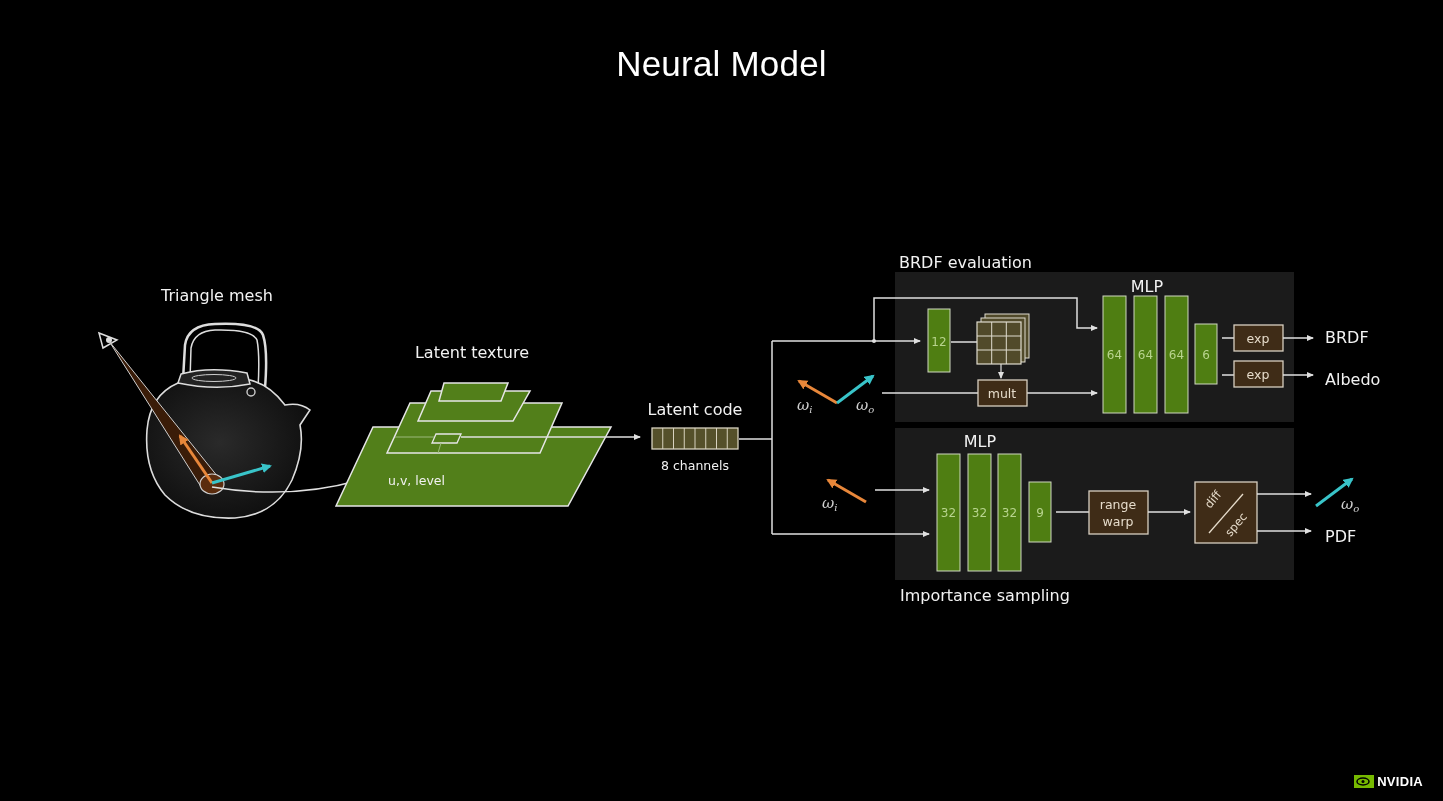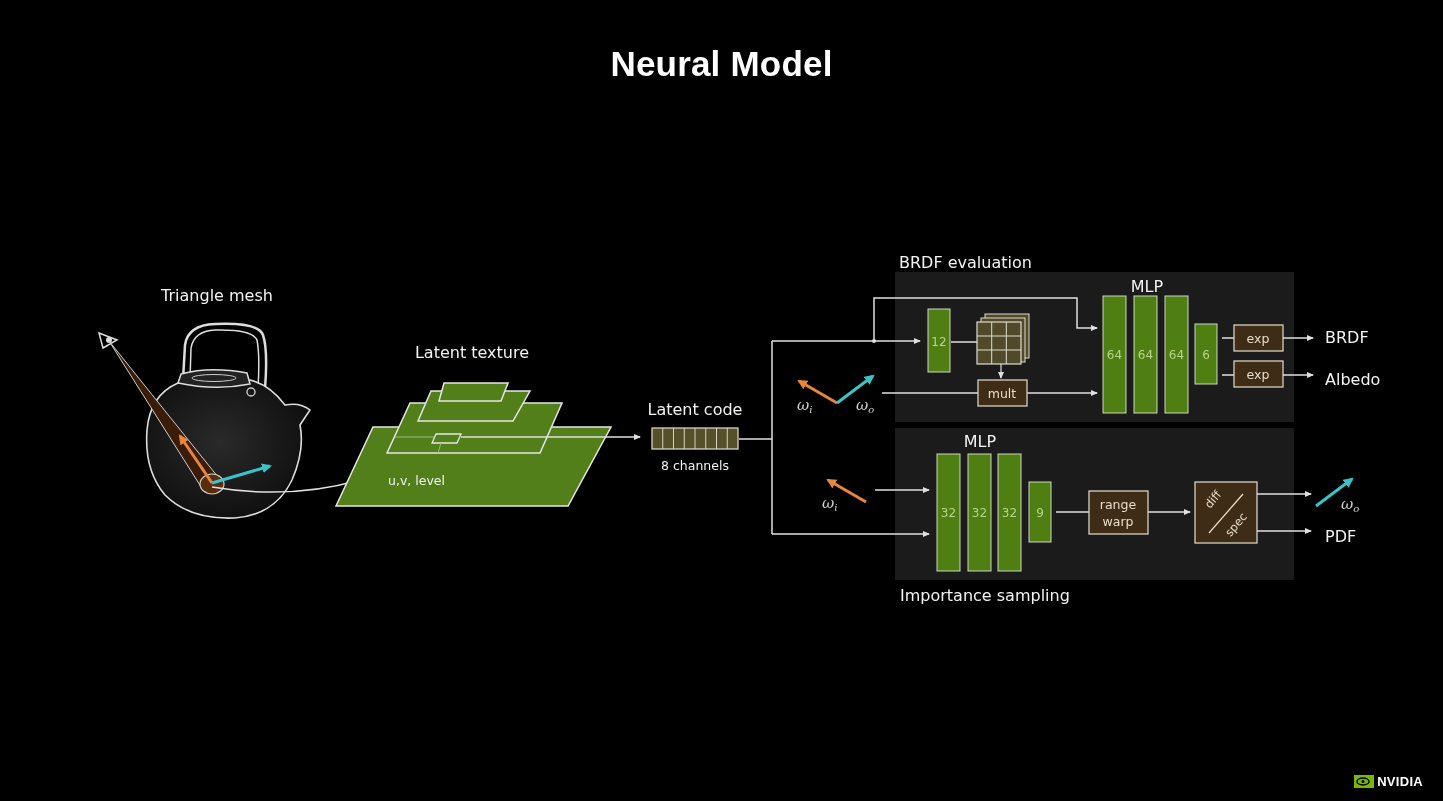--- a/index.html
+++ b/index.html
@@ -1,17 +1,17 @@
 <!DOCTYPE html>
 <html><head>
 <meta charset="utf-8">
 <style>
   html, body { margin: 0; padding: 0; background: #000; }
   body { width: 1443px; height: 801px; position: relative; overflow: hidden; font-family: "DejaVu Sans", sans-serif; color: #fff; }
-  #slide-title { position: absolute; left: 0; top: 44px; width: 1443px; text-align: center; font-family: "Liberation Sans", sans-serif; font-weight: bold; font-size: 35px; color: #fff; letter-spacing: 0.2px; }
+  #slide-title { position: absolute; left: 0; top: 44px; width: 1443px; text-align: center; font-family: "Liberation Sans", sans-serif; font-weight: normal; font-size: 35px; color: #fff; letter-spacing: 0.2px; }
   svg#diagram { position: absolute; left: 0; top: 0; }
   .lbl { font-family: "DejaVu Sans", sans-serif; fill: #f2f2f2; }
   .num { font-family: "DejaVu Sans", sans-serif; fill: #b8d48e; }
   .brownlbl { font-family: "DejaVu Sans", sans-serif; fill: #e6dccb; }
   .omega { font-family: "DejaVu Serif", serif; font-style: italic; fill: #d0d0d0; }
   #nvidia-logo { position: absolute; right: 20px; bottom: 12px; display: flex; align-items: center; gap: 3px; }
   #nvidia-logo .word { font-family: "Liberation Sans", sans-serif; font-weight: bold; font-size: 13px; color: #fff; letter-spacing: 0.3px; }
 </style>
 </head>
 <body>

